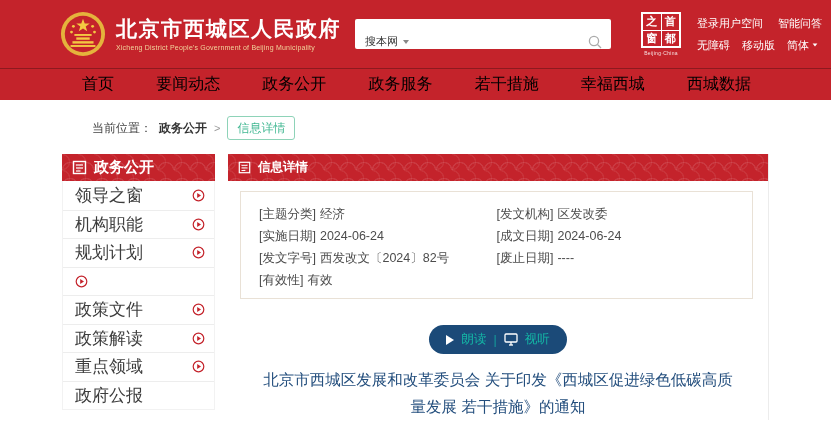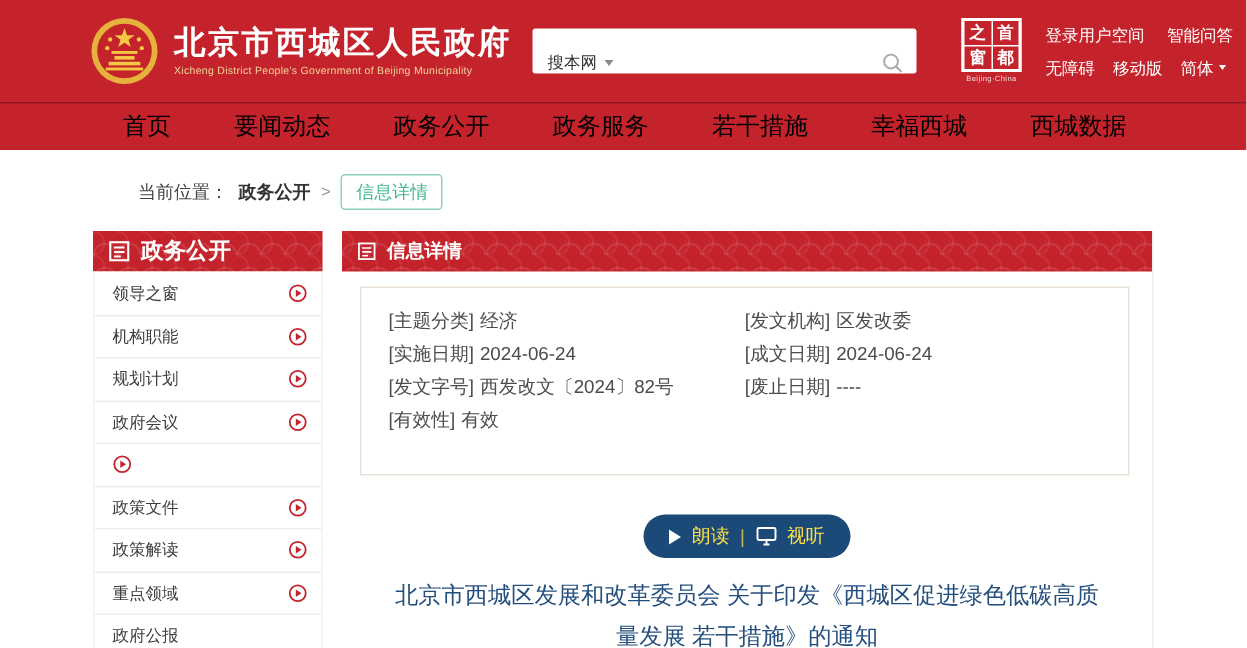--- a/index.html
+++ b/index.html
@@ -51,34 +51,34 @@
     background-image:
       radial-gradient(circle at 8px 16px, transparent 6.5px, rgba(255,255,255,.10) 7px, rgba(255,255,255,.10) 8px, transparent 8.5px),
       radial-gradient(circle at 0px 8px,  transparent 6.5px, rgba(255,255,255,.07) 7px, rgba(255,255,255,.07) 8px, transparent 8.5px);
     background-size:16px 16px; }
 
   .sidebar { width:153px; flex:none; }
   .side-header { height:27px; display:flex; align-items:center; gap:7px; padding-left:10px;
     color:#fff; font-size:15px; font-weight:bold; }
   .side-list { border:1px solid #f2f2f2; border-top:none; background:#fff; }
   .side-item { height:28.5px; display:flex; align-items:center; justify-content:space-between;
-    padding:0 9px 0 12px; font-size:11px; color:#3d3d3d; cursor:pointer;font-family:Liberation Serif, serif; }
+    padding:0 9px 0 12px; font-size:17px; color:#3d3d3d; cursor:pointer;font-family:Liberation Serif, serif; }
   .side-item + .side-item { border-top:1px solid #ededed; }
 
   .main { flex:1; border-right:1px solid #ececec; min-height:262px; }
   .main-header { height:27px; display:flex; align-items:center; gap:7px; padding-left:10px;
     color:#fff; font-size:12.5px; font-weight:bold; }
 
-  .meta-box { margin:10px 15px 0 12px; border:1px solid #e9e1d6; padding:12px 18px 26px;
+  .meta-box { margin:10px 15px 0 12px; border:1px solid #e9e1d6; padding:12px 18px 8px;
     display:grid; grid-template-columns:1fr 1fr; row-gap:2px; font-size:12.5px; color:#4c4c4c; }
   .meta-cell { line-height:20px; white-space:nowrap; }
   .meta-label { margin-right:4px; }
 
   .media-btn { margin:26px auto 0; width:max-content; display:flex; align-items:center; gap:7px;
-    background:#1b4a78; color:#fde047; border:none; border-radius:15px; padding:6px 17px;
+    background:#1b4a78; color:#14b8a6; border:none; border-radius:15px; padding:6px 17px;
     font-size:12.5px; cursor:pointer; font-family:inherit; }
   .play-icon { width:0; height:0; border-top:5px solid transparent; border-bottom:5px solid transparent; border-left:8px solid #fff; }
   .btn-divider { opacity:.75; }
 
   .article-title { margin:12px auto 0; max-width:478px; text-align:center; color:#234e7d;
     font-size:15.5px; line-height:27px; font-weight:normal; }
 </style>
 </head>
 <body>
 
@@ -187,27 +187,20 @@
           </svg>
         </div>
         <div class="side-item">
           <span>规划计划</span>
           <svg width="13" height="13" viewBox="0 0 13 13">
             <circle cx="6.5" cy="6.5" r="5.3" fill="none" stroke="#c4232b" stroke-width="1.2"></circle>
             <polygon points="5.2,4 9,6.5 5.2,9" fill="#c4232b"></polygon>
           </svg>
         </div>
         <div class="side-item">
-          <span>政府会议</span>
-          <svg width="13" height="13" viewBox="0 0 13 13">
-            <circle cx="6.5" cy="6.5" r="5.3" fill="none" stroke="#c4232b" stroke-width="1.2"></circle>
-            <polygon points="5.2,4 9,6.5 5.2,9" fill="#c4232b"></polygon>
-          </svg>
-        </div>
-        <div class="side-item">
           <svg width="13" height="13" viewBox="0 0 13 13">
             <circle cx="6.5" cy="6.5" r="5.3" fill="none" stroke="#c4232b" stroke-width="1.2"></circle>
             <polygon points="5.2,4 9,6.5 5.2,9" fill="#c4232b"></polygon>
           </svg>
         </div>
         <div class="side-item">
           <span>政策文件</span>
           <svg width="13" height="13" viewBox="0 0 13 13">
             <circle cx="6.5" cy="6.5" r="5.3" fill="none" stroke="#c4232b" stroke-width="1.2"></circle>
             <polygon points="5.2,4 9,6.5 5.2,9" fill="#c4232b"></polygon>

